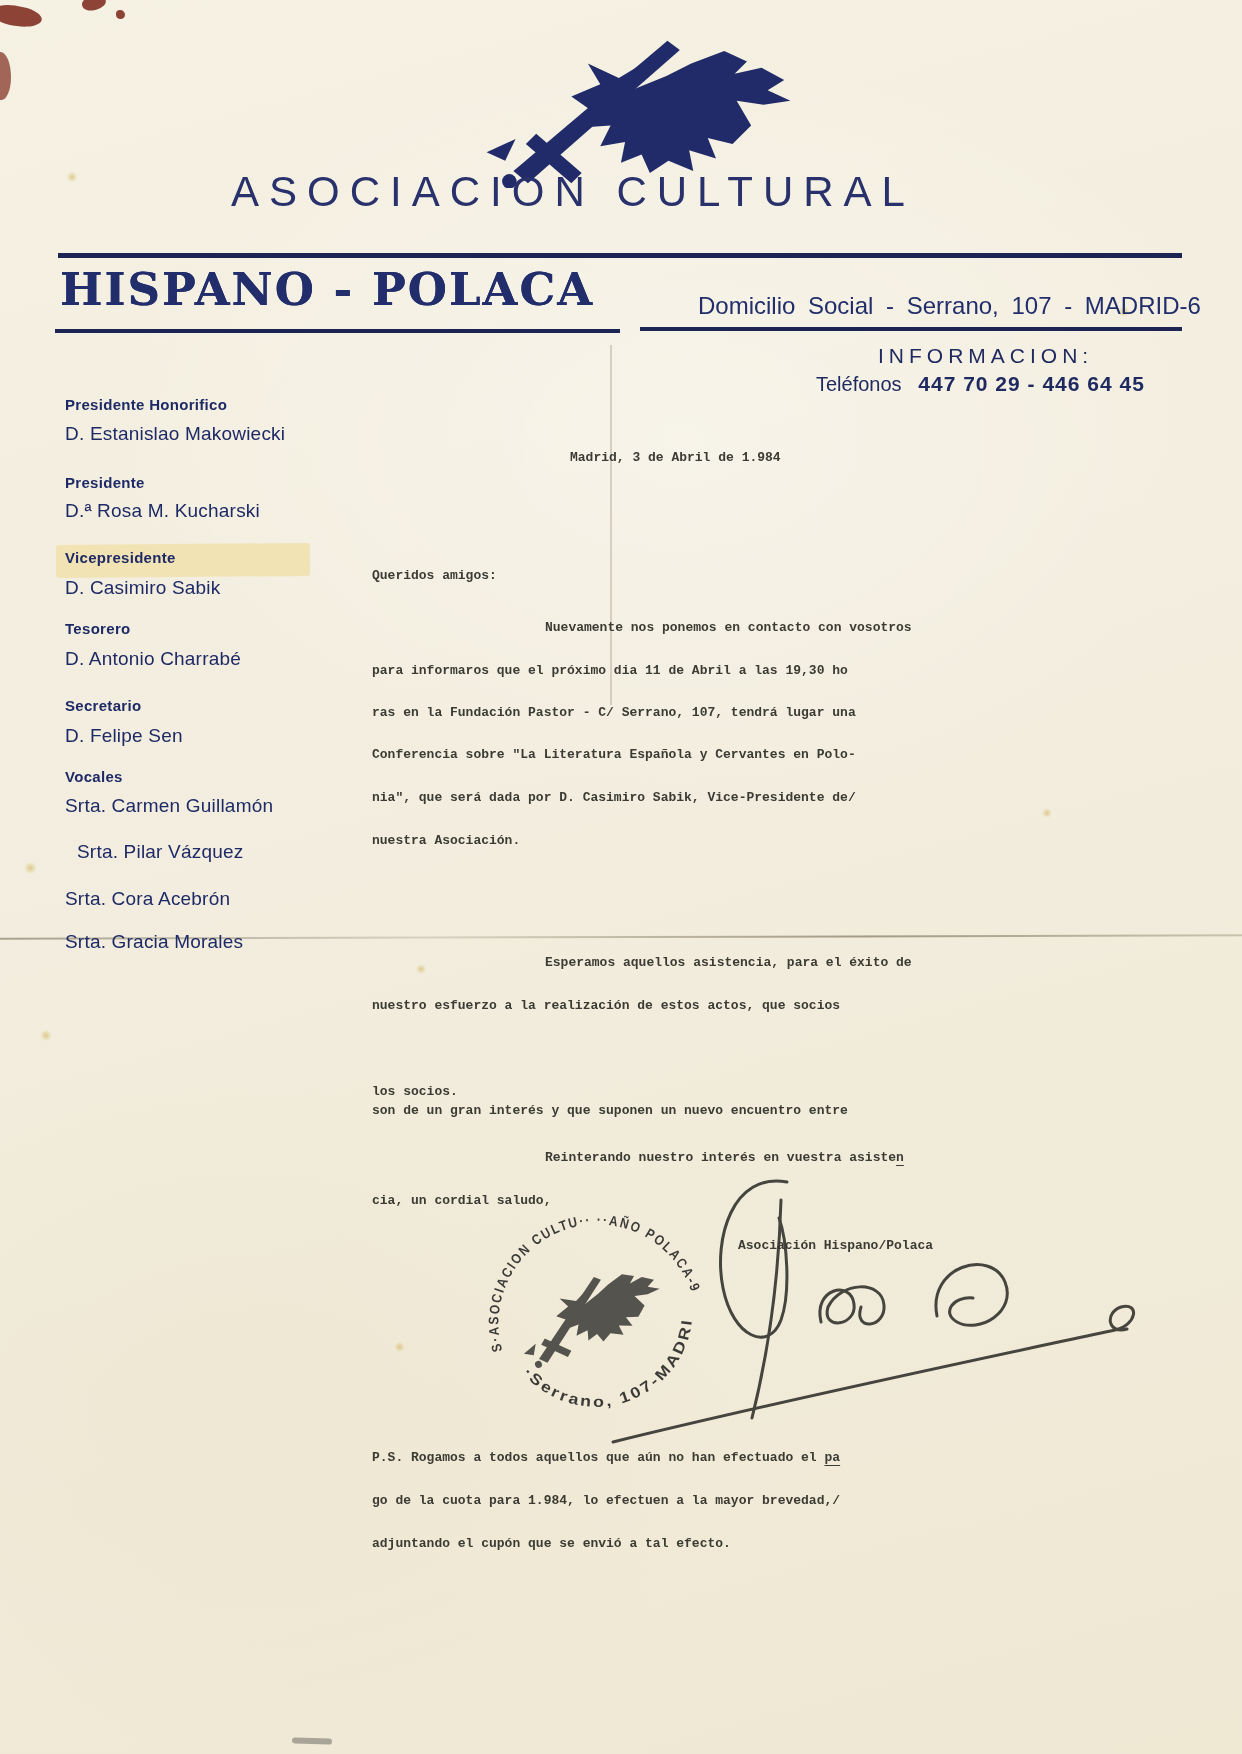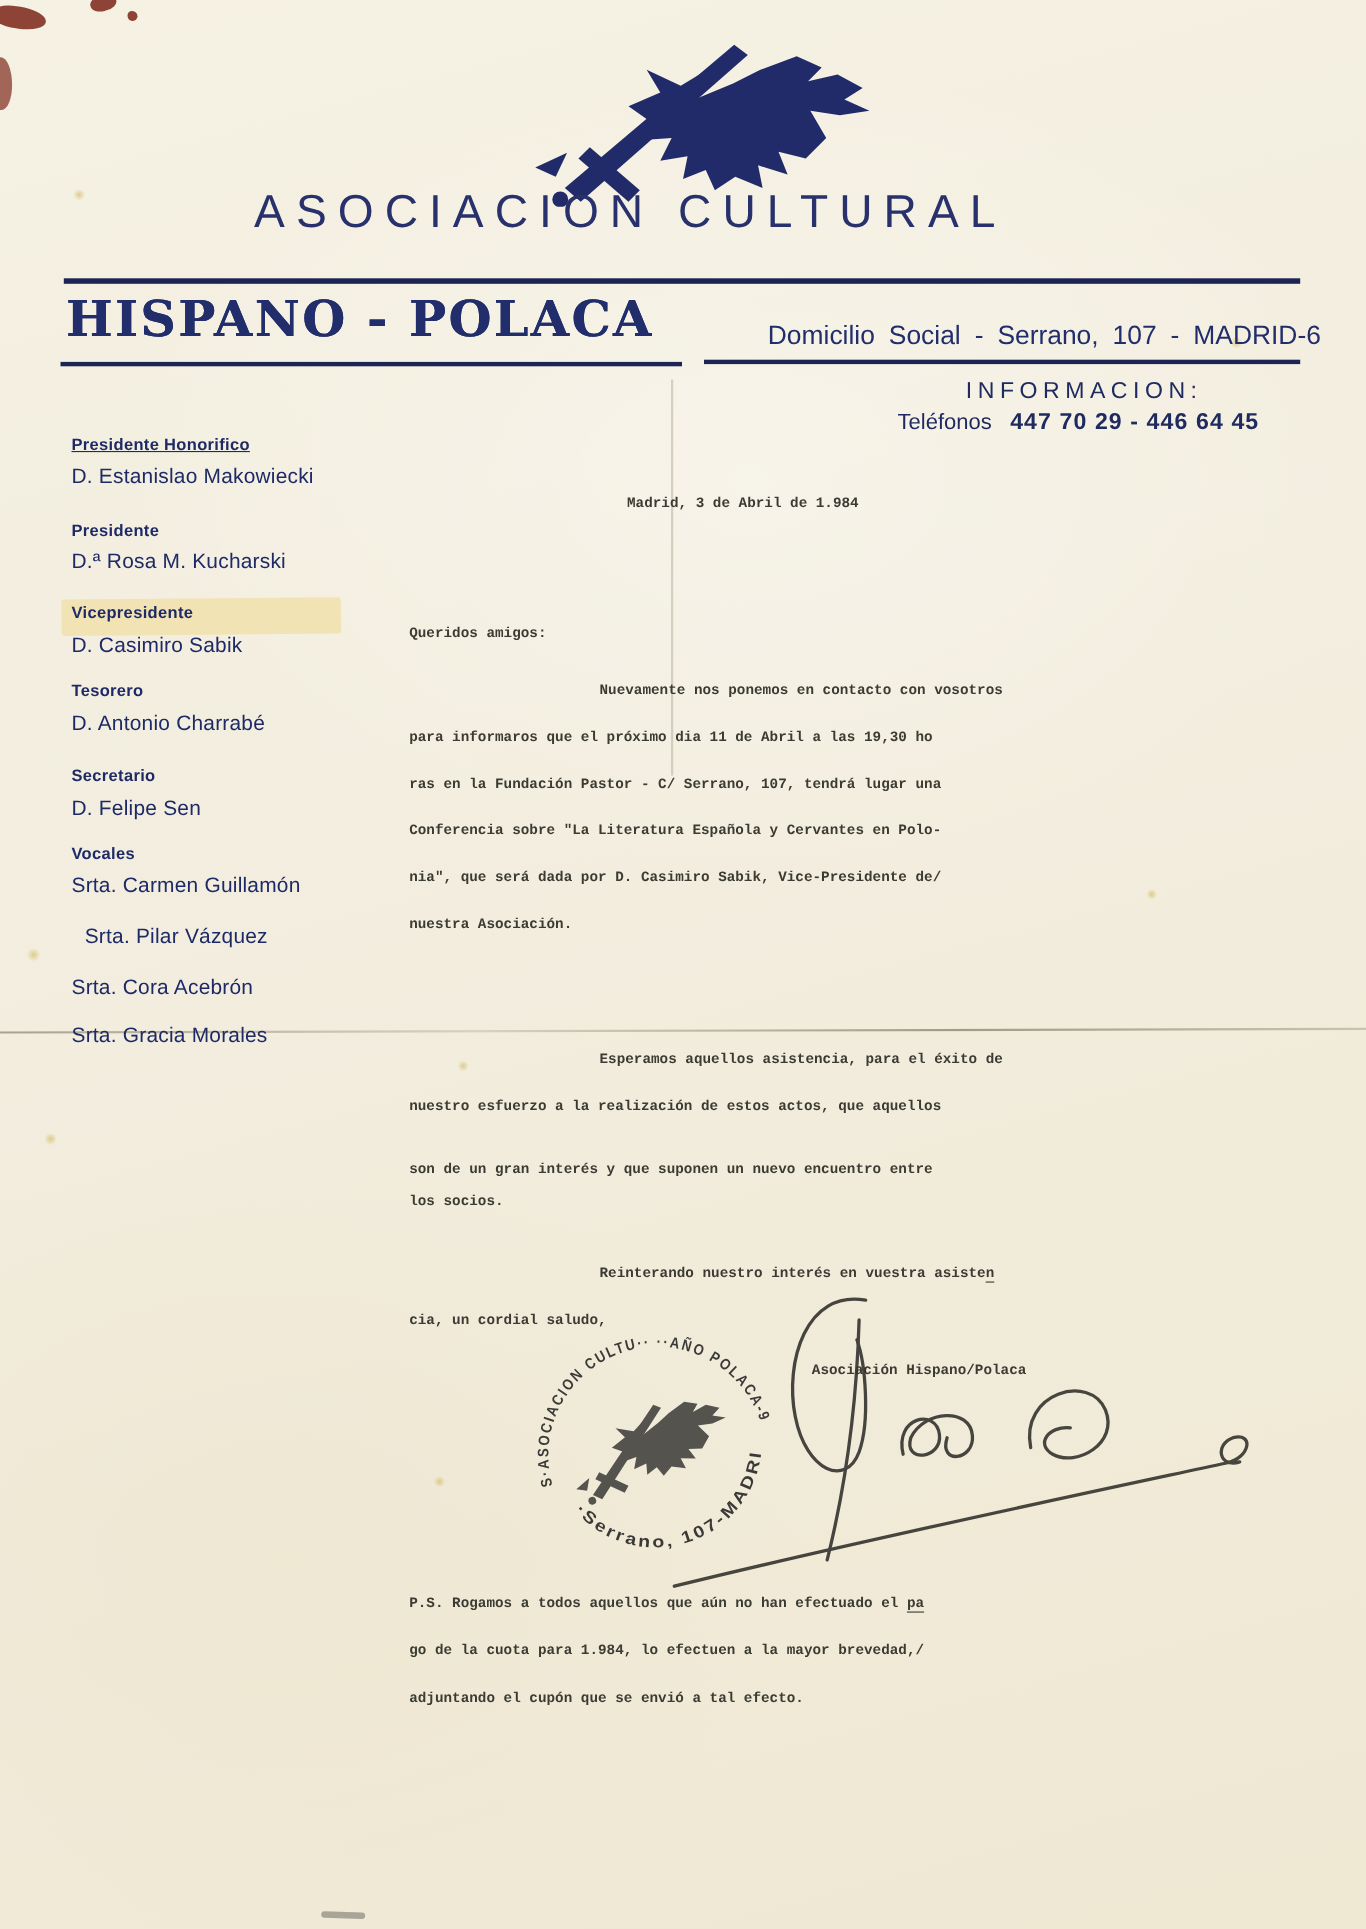--- a/index.html
+++ b/index.html
@@ -79,21 +79,21 @@
   <div class="abs org-title">ASOCIACION CULTURAL</div>
   <div class="rule" style="left:58px;top:253px;width:1124px;height:5px;"></div>
   <div class="abs org-subtitle">HISPANO - POLACA</div>
   <div class="abs addr">Domicilio Social  -  Serrano, 107  -  MADRID-6</div>
   <div class="rule" style="left:55px;top:329px;width:565px;height:4px;"></div>
   <div class="rule" style="left:640px;top:327px;width:542px;height:4px;"></div>
   <div class="abs info-label">INFORMACION:</div>
   <div class="abs phones"><span>Teléfonos</span>&nbsp;&nbsp;&nbsp;<b>447 70 29  -  446 64 45</b></div>
 
   <div class="abs hl"></div>
-  <div class="abs otitle" style="left:65px;top:396px;text-decoration:underline;">Presidente Honorifico</div>
+  <div class="abs otitle" style="left:65px;top:396px;">Presidente Honorifico</div>
   <div class="abs oname" style="left:65px;top:423px;">D. Estanislao Makowiecki</div>
   <div class="abs otitle" style="left:65px;top:474px;">Presidente</div>
   <div class="abs oname" style="left:65px;top:500px;">D.ª Rosa M. Kucharski</div>
   <div class="abs otitle" style="left:65px;top:549px;">Vicepresidente</div>
   <div class="abs oname" style="left:65px;top:577px;">D. Casimiro Sabik</div>
   <div class="abs otitle" style="left:65px;top:620px;">Tesorero</div>
   <div class="abs oname" style="left:65px;top:648px;">D. Antonio Charrabé</div>
   <div class="abs otitle" style="left:65px;top:697px;">Secretario</div>
   <div class="abs oname" style="left:65px;top:725px;">D. Felipe Sen</div>
   <div class="abs otitle" style="left:65px;top:768px;">Vocales</div>
@@ -106,22 +106,22 @@
   <div class="abs tw" style="left:372px;top:568px;">Queridos amigos:</div>
 
   <div class="abs tw" style="left:545px;top:620px;">Nuevamente nos ponemos en contacto con vosotros</div>
   <div class="abs tw" style="left:372px;top:663px;">para informaros que el próximo dia 11 de Abril a las 19,30 ho</div>
   <div class="abs tw" style="left:372px;top:705px;">ras en la Fundación Pastor - C/ Serrano, 107, tendrá lugar una</div>
   <div class="abs tw" style="left:372px;top:747px;">Conferencia sobre "La Literatura Española y Cervantes en Polo-</div>
   <div class="abs tw" style="left:372px;top:790px;">nia", que será dada por D. Casimiro Sabik, Vice-Presidente de/</div>
   <div class="abs tw" style="left:372px;top:833px;">nuestra Asociación.</div>
 
   <div class="abs tw" style="left:545px;top:955px;">Esperamos aquellos asistencia, para el éxito de</div>
-  <div class="abs tw" style="left:372px;top:998px;">nuestro esfuerzo a la realización de estos actos, que aquellos</div>
-  <div class="abs tw" style="left:372px;top:1055px;">son de un gran interés y que suponen un nuevo encuentro entre</div>
+  <div class="abs tw" style="left:372px;top:998px;">nuestro esfuerzo a la realización de estos actos, que socios</div>
+  <div class="abs tw" style="left:372px;top:1103px;">son de un gran interés y que suponen un nuevo encuentro entre</div>
   <div class="abs tw" style="left:372px;top:1084px;">los socios.</div>
 
   <div class="abs tw" style="left:545px;top:1150px;"><span>Reinterando nuestro interés en vuestra asiste</span><span class="u">n</span></div>
   <div class="abs tw" style="left:372px;top:1193px;">cia, un cordial saludo,</div>
 
   <svg class="abs" style="left:466px;top:1186px;width:258px;height:258px;filter:blur(.4px);opacity:.86;" viewBox="0 0 240 240">
     <defs>
       <path id="arcT" d="M 28 128 A 92 92 0 0 1 212 128"></path>
       <path id="arcB" d="M 38 148 A 90 90 0 0 0 206 148"></path>
     </defs>

